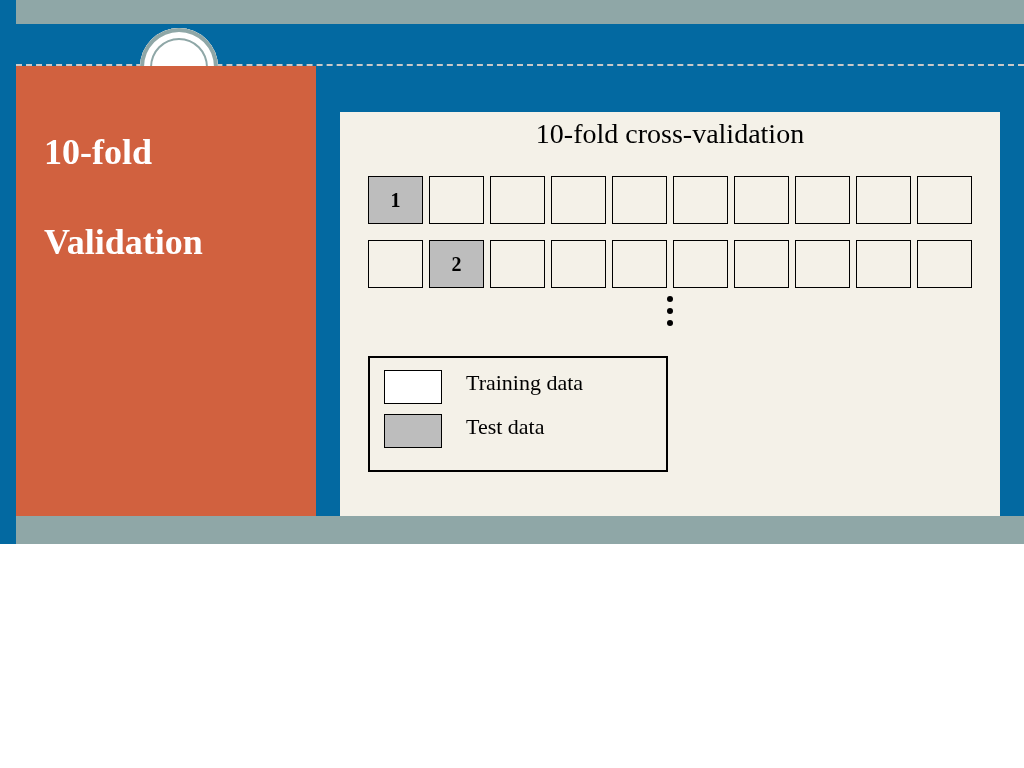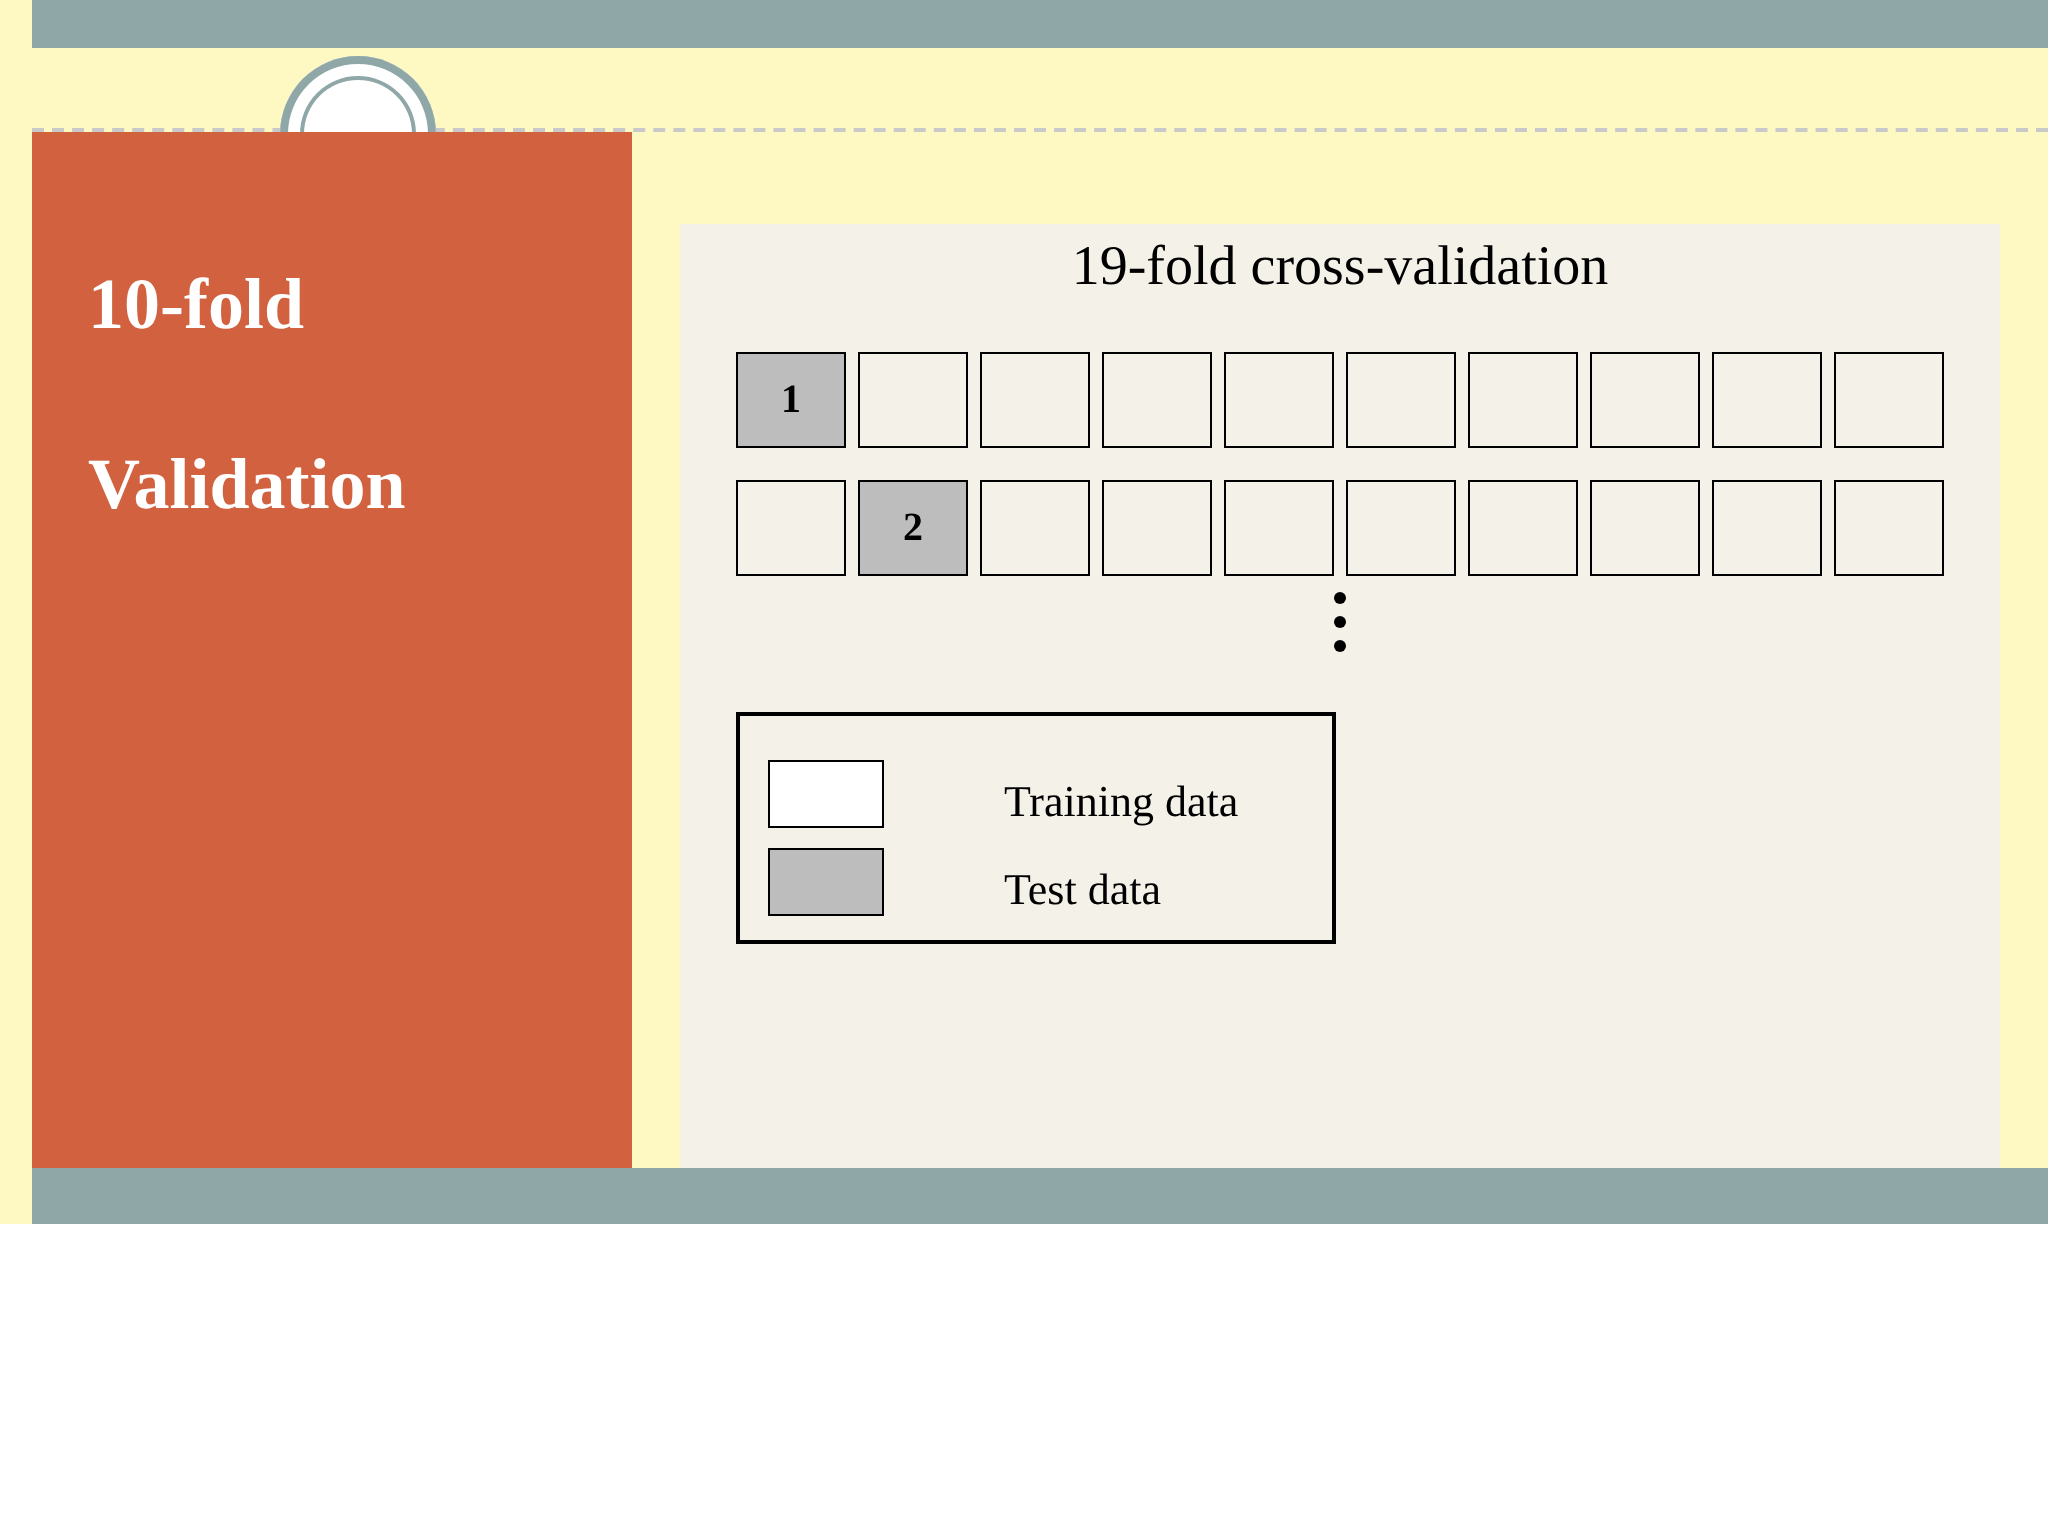--- a/index.html
+++ b/index.html
@@ -1,36 +1,36 @@
 <!DOCTYPE html>
 <html><head>
 <meta charset="utf-8">
 <style>
   * { box-sizing: border-box; margin: 0; padding: 0; }
   html, body { width: 1024px; height: 768px; font-family: Georgia, 'Times New Roman', serif; background: #fff; }
-  .slide { position: relative; width: 1024px; height: 612px; background: #fef9c3; overflow: hidden; }
+  .slide { position: relative; width: 1024px; height: 544px; background: #0369a1; overflow: hidden; }
   .top-bar { position: absolute; top: 0; left: 16px; right: 0; height: 24px; background: #8fa7a7; }
   .dashed-line { position: absolute; top: 64px; left: 16px; right: 0; height: 0; border-top: 2px dashed #c9c9c9; }
   .circle-deco { position: absolute; top: 28px; left: 140px; width: 78px; height: 78px; background: #fff; border-radius: 50%; box-shadow: 0 0 0 4px #8fa7a7 inset, 0 0 0 10px #fff inset, 0 0 0 12px #8fa7a7 inset; }
   .side-panel { position: absolute; top: 66px; left: 16px; width: 300px; height: 660px; background: #d1613f; padding: 64px 28px 0 28px; }
   .side-title { color: #fff; font-weight: bold; font-size: 36px; line-height: 1.25; font-family: Georgia, serif; }
   .bottom-bar { position: absolute; left: 16px; bottom: 0; right: 0; height: 28px; background: #8fa7a7; }
   .diagram { position: absolute; top: 112px; left: 340px; width: 660px; height: 525px; background: #f4f1e8; }
   .diag-title { text-align: center; font-size: 28px; font-family: 'Times New Roman', serif; color: #000; padding-top: 6px; }
   .total-data { margin: 6px 28px 0 28px; height: 34px; border: 1px solid #000; background: linear-gradient(#f2f2f2,#e6e6e6); text-align: center; font-size: 24px; line-height: 32px; font-family: 'Times New Roman', serif; }
   .row { margin: 0 28px; height: 48px; display: flex; }
   .cell { flex: 1 1 0; border: 1px solid #000; background: #f4f1e8; font-family: 'Times New Roman', serif; font-size: 20px; font-weight: bold; display: flex; align-items: center; justify-content: center; }
   .cell + .cell { margin-left: 6px; }
   .cell.test { background: #bdbdbd; }
   .spacer-sm { height: 26px; }
   .spacer-xs { height: 16px; }
   .ellipsis { height: 46px; display: flex; flex-direction: column; align-items: center; justify-content: center; gap: 6px; }
   .dot { width: 6px; height: 6px; background: #000; border-radius: 50%; }
   .legend { margin: 22px 0 0 28px; width: 300px; border: 2px solid #000; padding: 12px 14px; }
-  .legend-row { display: flex; align-items: flex-end; height: 44px; gap: 36px; }
+  .legend-row { display: flex; align-items: flex-start; height: 44px; }
   .swatch { width: 58px; height: 34px; border: 1px solid #000; margin-right: 24px; }
   .swatch.train { background: #fff; }
   .swatch.test { background: #bdbdbd; }
   .legend-label { font-size: 22px; font-family: 'Times New Roman', serif; }
 </style>
 </head>
 <body>
 
 <div class="slide">
   <div class="top-bar"></div>
@@ -39,21 +39,21 @@
 
   <div class="side-panel">
     <div class="side-title">
       <span>10-fold</span><br>
       <br>
       <span>Validation</span>
     </div>
   </div>
 
   <div class="diagram">
-    <div class="diag-title">19-fold cross-validation</div>
+    <div class="diag-title">10-fold cross-validation</div>
 
     <div class="spacer-sm"></div>
     <div class="row" id="row-0">
         <div class="cell test">1</div>
         <div class="cell"></div>
         <div class="cell"></div>
         <div class="cell"></div>
         <div class="cell"></div>
         <div class="cell"></div>
         <div class="cell"></div>

